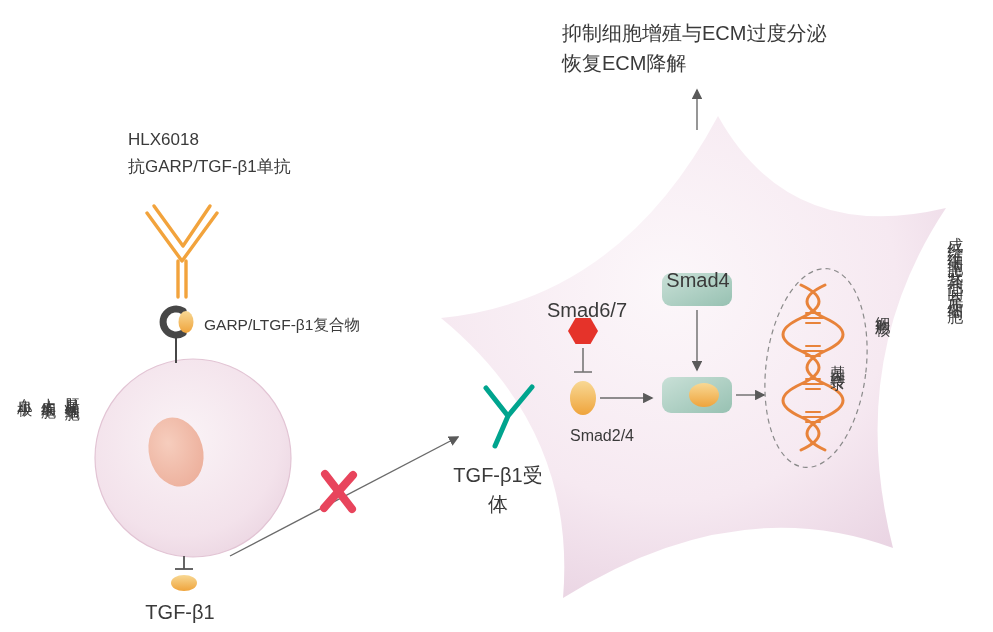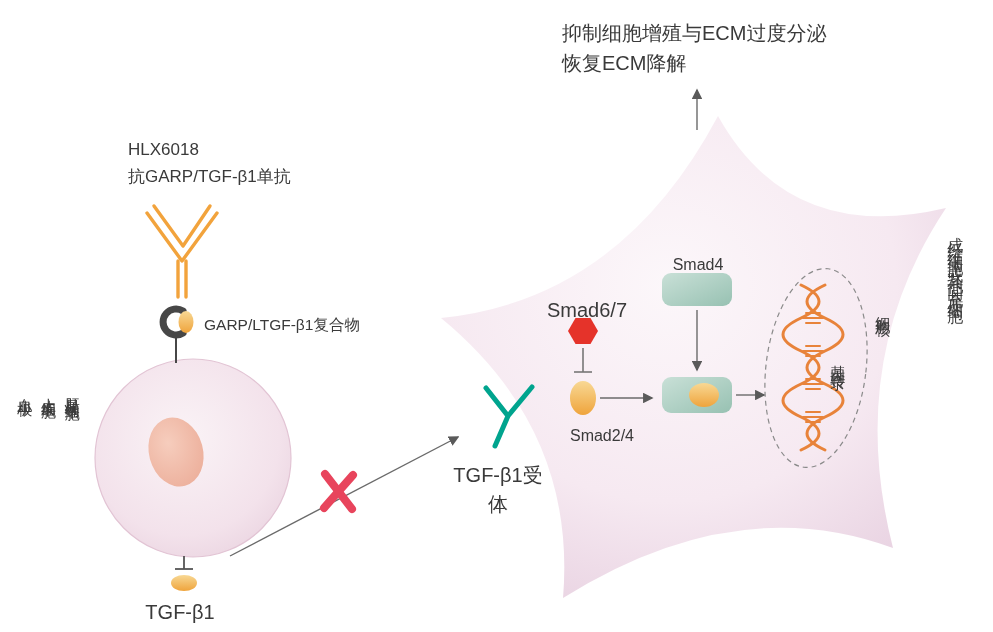--- a/index.html
+++ b/index.html
@@ -10,28 +10,28 @@
   .stage svg{position:absolute;left:0;top:0;}
   .lbl{position:absolute;color:#3a3a3a;line-height:1.45;}
   .lbl span{display:block;}
   .center{text-align:center;}
   .vtext{
     writing-mode:vertical-rl;text-orientation:upright;
   }
   .vcols{writing-mode:vertical-rl;text-orientation:upright;}
   .vcols div{margin:0 2px;letter-spacing:2px;}
   #outcome{left:550px;top:18px;font-size:20px;line-height:30px;margin-left:12px;}
-  #antibody-label{left:128px;top:136px;font-size:17px;line-height:27px;}
+  #antibody-label{left:128px;top:126px;font-size:17px;line-height:27px;}
   #garp-label{left:204px;top:314px;font-size:15.5px;text-align:center;}
   #source-cells{left:12px;top:386px;font-size:15px;}
   #tgfb1-label{left:140px;top:598px;width:80px;font-size:20px;}
   #receptor-label{left:445px;top:461px;width:106px;font-size:20px;}
   #smad67-label{left:547px;top:296px;width:76px;font-size:20px;}
   #smad23-label{left:562px;top:424px;width:80px;font-size:16px;}
-  #smad4-label{left:659px;top:253px;width:78px;font-size:16px;}
+  #smad4-label{left:659px;top:266px;width:78px;font-size:20px;}
   #transcription-label{left:827px;top:353px;font-size:15px;letter-spacing:4px;}
   #nucleus-label{left:872px;top:304px;font-size:15px;letter-spacing:3px;}
   #target-cell-label{left:944px;top:224px;font-size:16px;letter-spacing:6px;}
 </style>
 </head>
 <body>
 
 <div class="stage">
 
 <svg width="993" height="632" viewBox="0 0 993 632">

